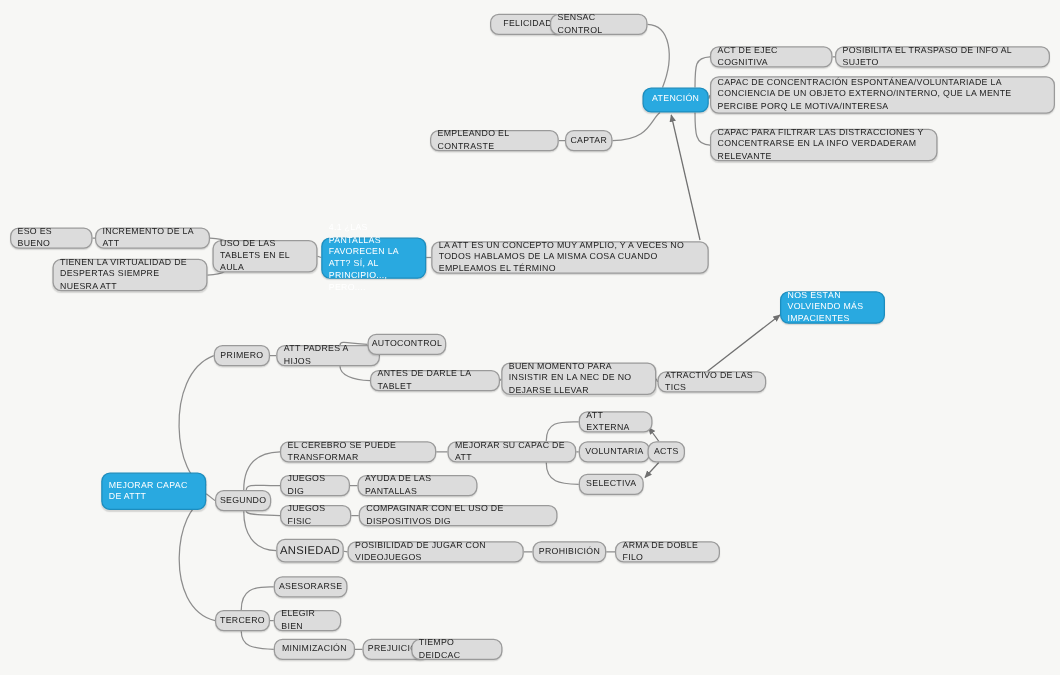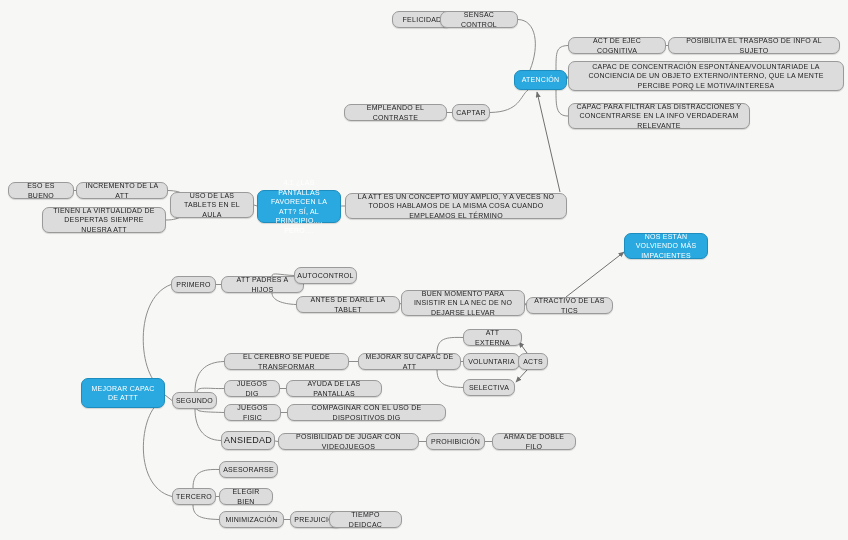--- a/index.html
+++ b/index.html
@@ -15,21 +15,20 @@
   .node{
     position:absolute;
     box-sizing:border-box;
     background:#dcdcdc;
     border:1px solid #9a9a9a;
     border-radius:7px;
     color:#222222;
     font-size:7px;
     letter-spacing:.25px;
     line-height:9.5px;
-    text-align:center;
     display:flex;
     align-items:center;
     justify-content:center;
     padding:2px 5px;
     box-shadow:0 1px 1px rgba(0,0,0,.14);
     white-space:pre-line;
   }
   .node.blue{
     background:#29a9e0;
     border:1px solid #1c8dbe;

